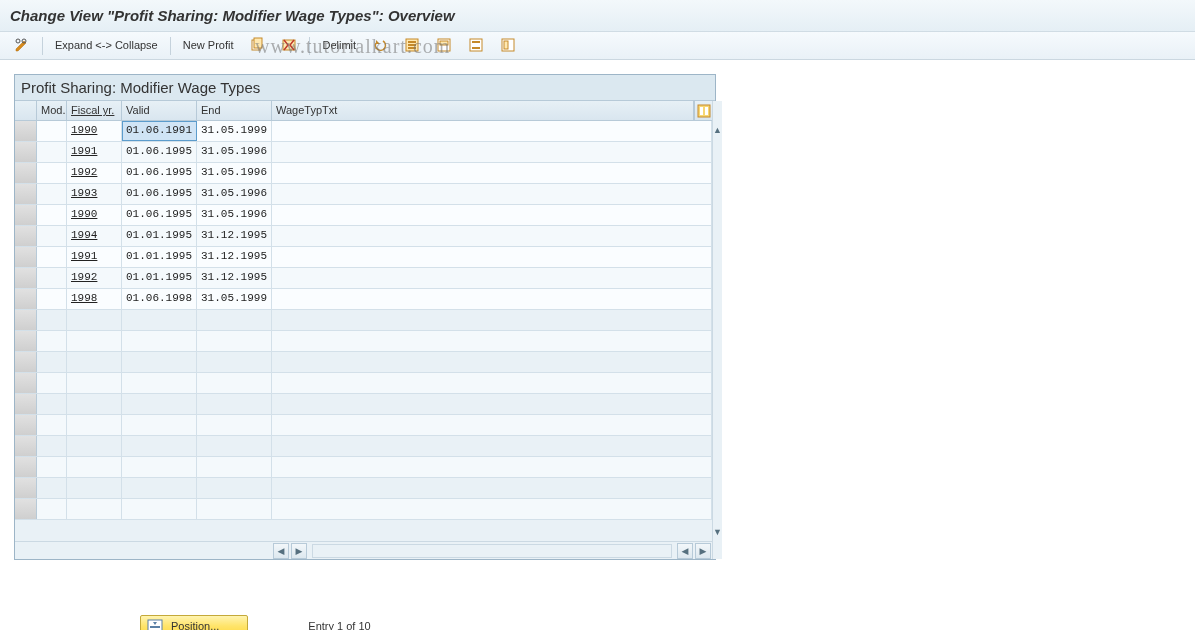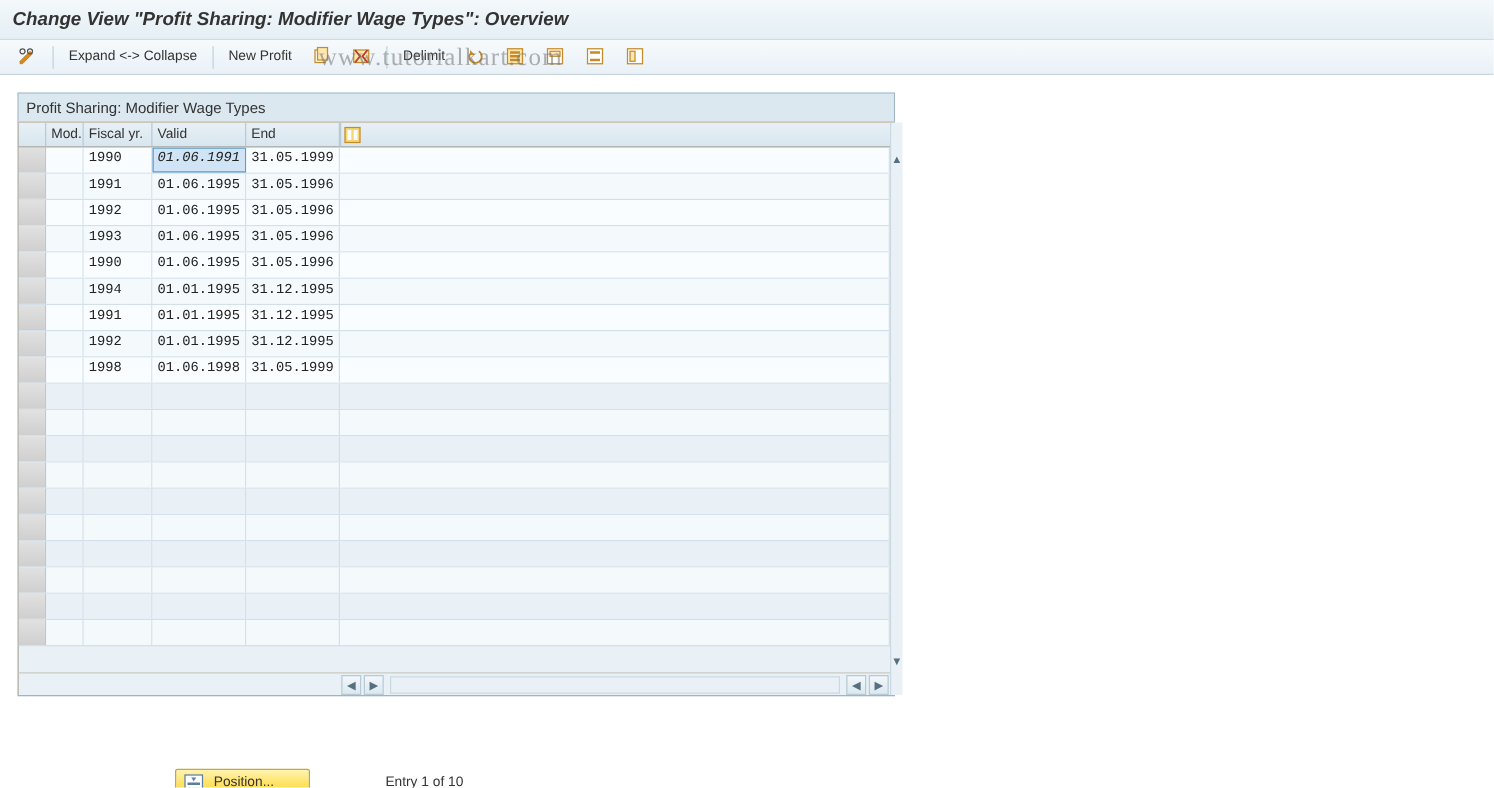--- a/index.html
+++ b/index.html
@@ -49,47 +49,47 @@
   .table-block {
     width: 702px;
     border: 1px solid #9db5c7;
     background: #e9f1f6;
     position: relative;
   }
   .tb-caption {
     padding: 4px 6px;
     background: #dbe8f0;
     color: #333;
-    font-size: 12px;
+    font-size: 15px;
     border-bottom: 1px solid #b7cad8;
   }
   .grid-wrap {
     display: flex;
-    background: #a16207;
+    background: #0f766e;
   }
   .grid-main {
     flex: 1;
   }
   .grid-header {
     display: flex;
     background: linear-gradient(to bottom, #e7f0f6 0%, #d9e6ef 100%);
     border-bottom: 1px solid #b7cad8;
     height: 20px;
   }
   .gh-cell {
     border-right: 1px solid #b7cad8;
     padding: 3px 4px;
     font-size: 11px;
     color: #333;
     white-space: nowrap;
     overflow: hidden;
   }
   .col-sel { width: 22px; }
   .col-mod { width: 30px; }
-  .col-fy { width: 55px; }
+  .col-fy { width: 55px; text-decoration: underline; }
   .col-valid { width: 75px; }
   .col-end { width: 75px; }
   .col-wtxt { flex: 1; }
   .corner-icon {
     width: 18px;
     display:flex;
     align-items:center;
     justify-content:center;
     border-left:1px solid #b7cad8;
   }
@@ -115,21 +115,20 @@
   }
   .gr-cell.sel {
     background: linear-gradient(to bottom,#e1e1e1 0%,#cfcfcf 100%);
     border-right:1px solid #b7cad8;
   }
   .gr-cell.empty { background:#e9f1f6; }
   .gr-cell.selected {
     background:#d0e4f5;
     outline:1px solid #5c9ccc;
     outline-offset:-1px;
-    font-style:italic;
   }
   .grid-row.alt .gr-cell:not(.sel) { background:#f4f9fc; }
   .grid-sidebar {
     width: 18px;
     background:#e9f1f6;
     border-left:1px solid #cbd9e3;
     display:flex;
     flex-direction:column;
   }
   .sb-spacer { flex:1; background:#e9f1f6; }
@@ -285,20 +284,21 @@
   <div class="table-block">
     <div class="tb-caption">Profit Sharing: Modifier Wage Types</div>
     <div class="grid-wrap">
       <div class="grid-main">
         <div class="grid-header">
           <div class="gh-cell col-sel"></div>
           <div class="gh-cell col-mod">Mod.</div>
           <div class="gh-cell col-fy">Fiscal yr.</div>
           <div class="gh-cell col-valid">Valid</div>
           <div class="gh-cell col-end">End</div>
+          <div class="gh-cell col-wtxt">WageTypTxt</div>
           <div class="corner-icon">
             <svg width="14" height="14" viewBox="0 0 14 14">
                 <rect x="1" y="1" width="12" height="12" fill="#f7d774" stroke="#c58a2a"></rect>
                 <rect x="3" y="3" width="3" height="8" fill="#fff"></rect>
                 <rect x="8" y="3" width="3" height="8" fill="#fff"></rect>
               </svg>
           </div>
         </div>
         <div class="grid-body" id="grid-body">
             <div class="grid-row">

